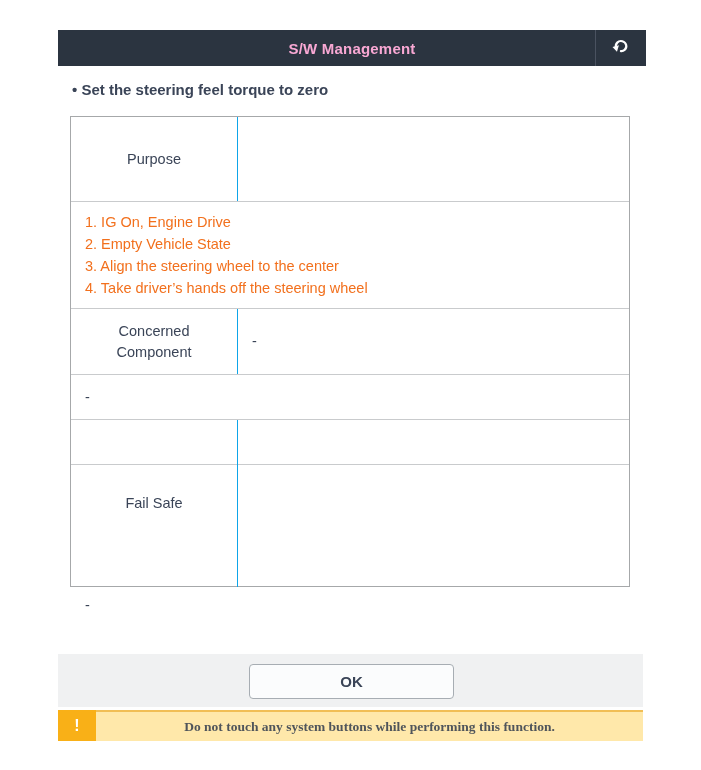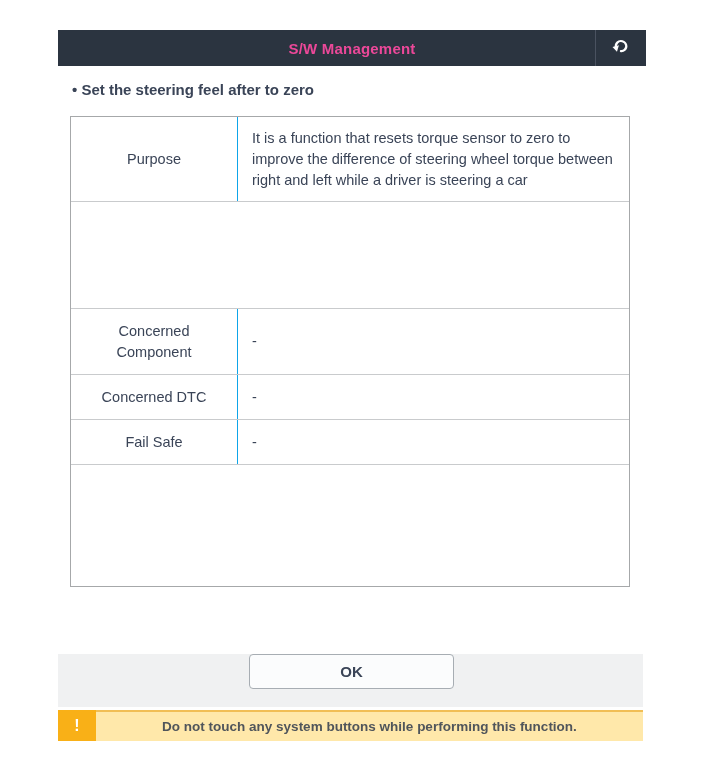--- a/index.html
+++ b/index.html
@@ -9,21 +9,21 @@
     -webkit-font-smoothing:antialiased;
   }
 
   
   .hdr {
     position:absolute; left:58px; top:30px; width:588px; height:36px;
     background:#2b3440; display:flex; align-items:center;
   }
   .hdr-title {
     position:absolute; left:0; right:0; text-align:center;
-    color:#ec4899; font-weight:bold; font-size:15px; letter-spacing:.2px;
+    color:#f9a8d4; font-weight:bold; font-size:15px; letter-spacing:.2px;
   }
   .hdr-return {
     position:absolute; right:0; top:0; width:50px; height:36px;
     display:flex; align-items:center; justify-content:center;
     border-left:1px solid #4a5260; cursor:pointer; background:transparent;
   }
 
   
   .section-title {
     position:absolute; left:72px; top:81px;
@@ -32,93 +32,95 @@
 
   
   .tbl {
     position:absolute; left:70px; top:116px; width:560px;
     border:1px solid #a6a8aa; box-sizing:border-box;
     color:#3a4457; font-size:14.5px;
   }
   .trow { display:flex; box-sizing:border-box; border-top:1px solid #c9cbcd; }
   .trow:first-child { border-top:none; }
   .r1 { height:84px; } .r2 { height:107px; } .r3 { height:66px; }
-  .r4 { height:45px; } .r5 { height:45px; } .r6 { height:122px; }
+  .r4 { height:45px; } .r5 { height:45px;flex-direction:column; } .r6 { height:122px; }
   .tlabel {
     width:167px; flex:0 0 167px; box-sizing:border-box;
     border-right:1px solid #0ea5e9;
     display:flex; align-items:center; justify-content:center;
     text-align:center; padding:0 22px; line-height:21px;
   }
   .tvalue {
     flex:1; display:flex; align-items:center;
     padding:8px 14px 8px 14px; line-height:21px;
     white-space:pre-line; box-sizing:border-box;
   }
   .highlight .tlabel, .highlight .tvalue { color:#f2701d; line-height:22px; }
 
   
   .ok-strip {
     position:absolute; left:58px; top:654px; width:585px; height:53px;
     background:#f0f1f2;
   }
   .ok-btn {
-    position:absolute; left:191px; top:0; width:205px; height:35px;
+    position:absolute; left:191px; top:10px; width:205px; height:35px;
     background:#fbfcfd; border:1px solid #a7adb3; border-radius:4px;
     color:#3a4457; font-weight:bold; font-size:15px;
     font-family:"Liberation Sans", sans-serif;
     display:flex; align-items:center; justify-content:center; cursor:pointer;
   }
 
   
   .warn {
     position:absolute; left:58px; top:710px; width:585px; height:31px;
     background:#ffe8aa; border-top:2px solid #f1be55; box-sizing:border-box;
     display:flex; align-items:stretch;
   }
   .warn-icon {
     width:38px; flex:0 0 38px; background:#f9b017; margin-top:-2px;
     display:flex; align-items:center; justify-content:center;
     color:#ffffff; font-weight:bold; font-size:16px;
   }
   .warn-text {
     flex:1; display:flex; align-items:center; justify-content:center;
-    color:#50555b; font-weight:bold; font-size:13.5px;
+    color:#50555b; font-weight:bold; font-size:13.5px;font-family:Liberation Serif, serif;
   }
 </style>
 </head>
 <body>
 
 <div class="hdr">
   <div class="hdr-title">S/W Management</div>
   <div class="hdr-return">
     <span>
       <svg viewBox="0 0 24 24" width="22" height="22" aria-hidden="true">
         <path d="M6.6 14.2 C5.2 9.6 9.1 5.6 13.5 6.8 C17.9 8.0 19.3 13.4 15.9 16.3 C14.7 17.3 13.3 17.7 11.9 17.5" fill="none" stroke="#ffffff" stroke-width="2.4" stroke-linecap="round"></path>
         <path d="M2.7 13.0 L9.7 11.1 L7.6 18.2 Z" fill="#ffffff"></path>
       </svg>
     </span>
   </div>
 </div>
 
-<div class="section-title">• Set the steering feel after to zero</div>
+<div class="section-title">• Set the steering feel torque to zero</div>
 
 <div class="tbl">
   <div class="trow r1">
     <div class="tlabel">Purpose</div>
-    <div class="tvalue">It is a function that resets torque sensor to zero to improve the difference of steering wheel torque between right and left while a driver is steering a car</div>
   </div>
   <div class="trow r2 highlight">
+    <div class="tvalue">1. IG On, Engine Drive
+2. Empty Vehicle State
+3. Align the steering wheel to the center
+4. Take driver’s hands off the steering wheel</div>
   </div>
   <div class="trow r3">
     <div class="tlabel">Concerned Component</div>
     <div class="tvalue">-</div>
   </div>
   <div class="trow r4">
-    <div class="tlabel">Concerned DTC</div>
     <div class="tvalue">-</div>
   </div>
   <div class="trow r5">
     <div class="tlabel">Fail Safe</div>
     <div class="tvalue">-</div>
   </div>
   <div class="trow r6">
   </div>
 </div>
 

